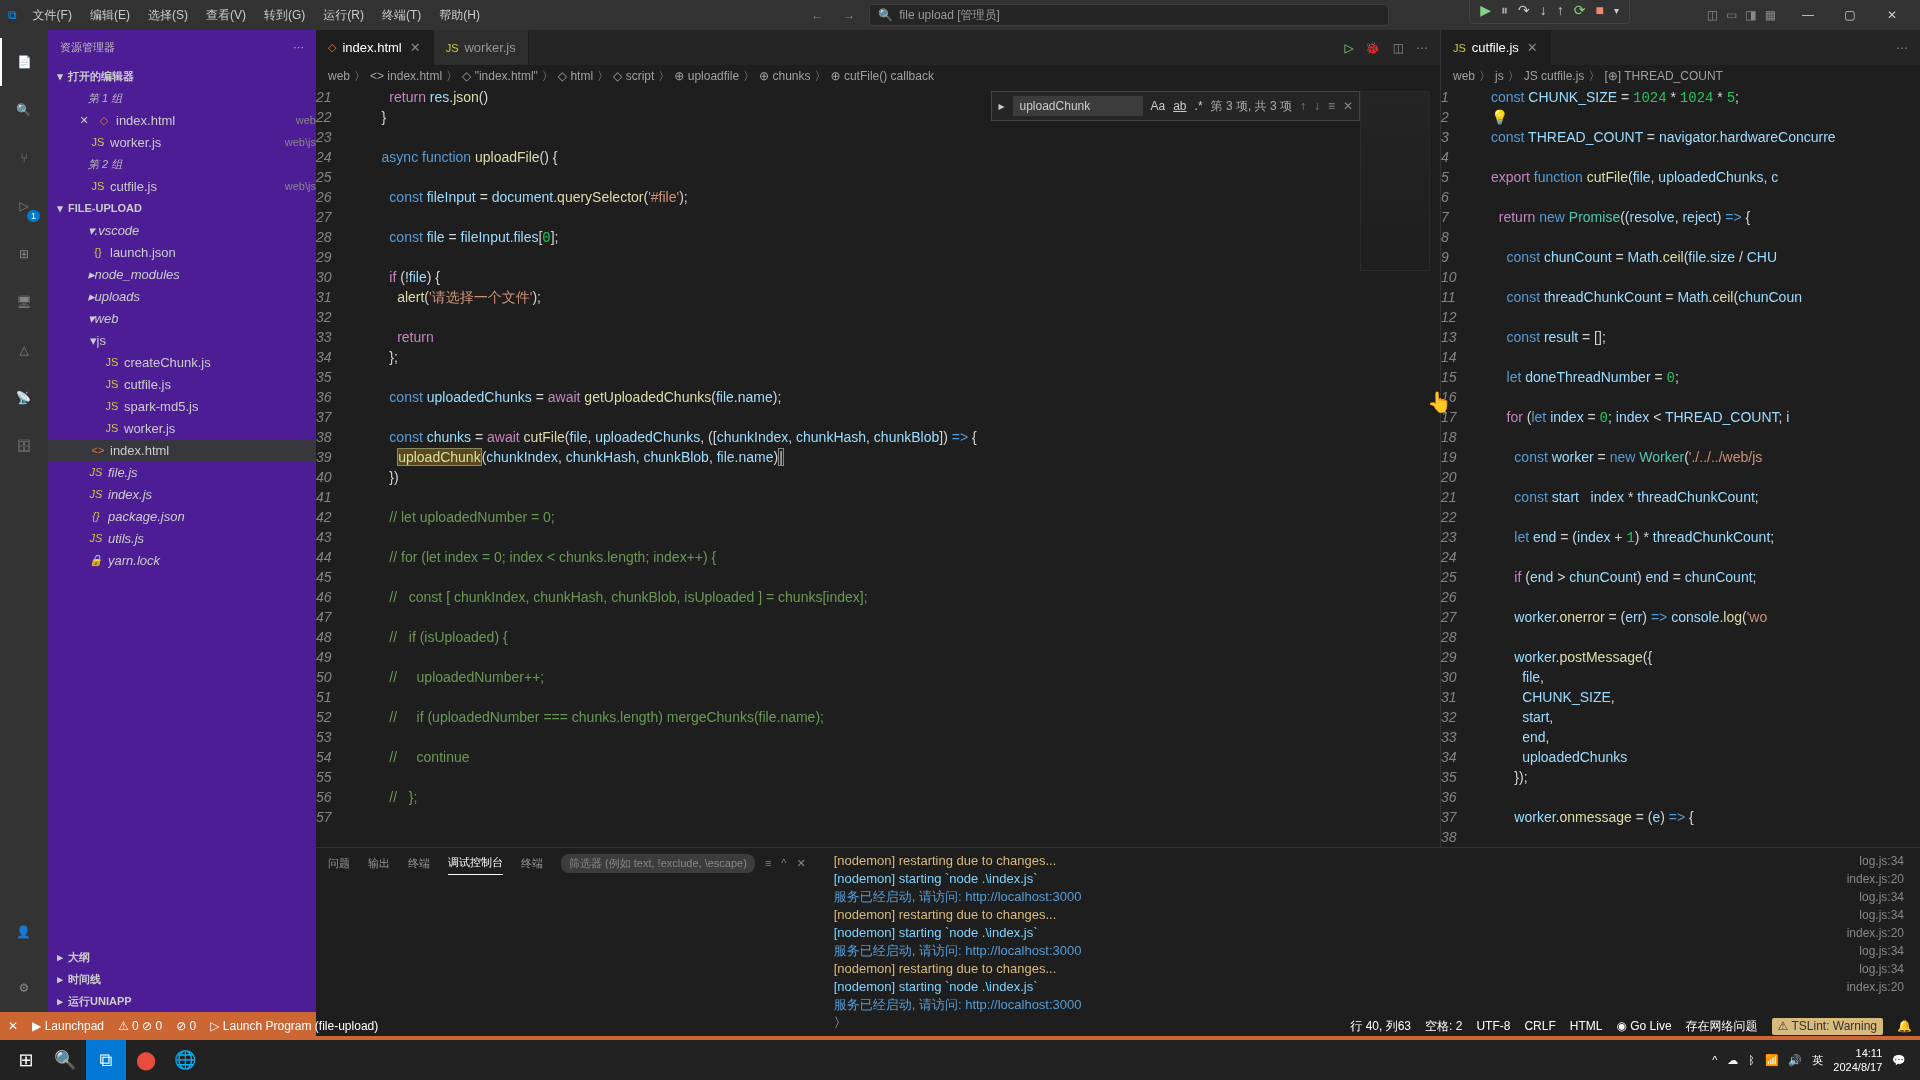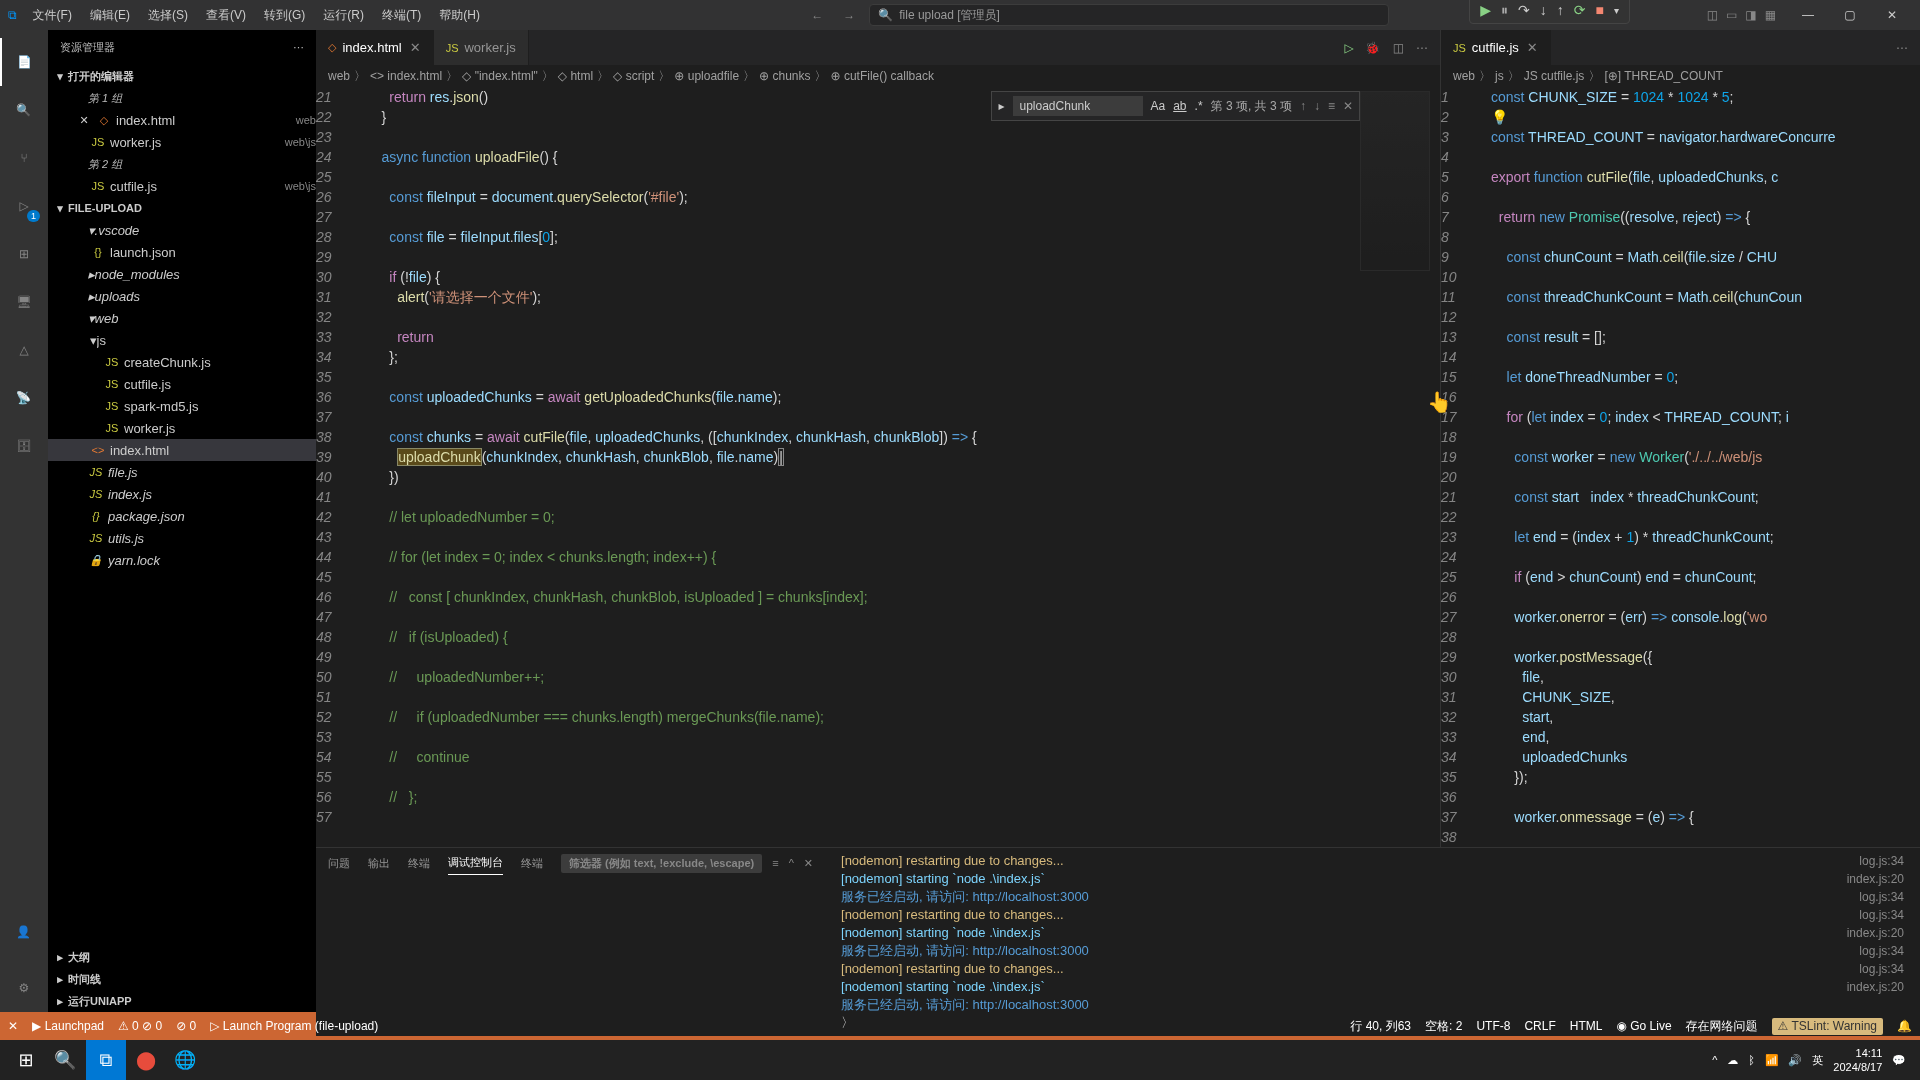--- a/index.html
+++ b/index.html
@@ -19,21 +19,21 @@
 .layout-icons span { color: #888; }
 
 
 .activitybar { width: 48px; background: #333333; display: flex; flex-direction: column; align-items: center; padding-top: 8px; }
 .activitybar .aitem { width: 48px; height: 48px; display: flex; align-items: center; justify-content: center; color: #858585; position: relative; }
 .activitybar .aitem.active { color: #fff; border-left: 2px solid #fff; }
 .activitybar .aitem .badge { position: absolute; bottom: 8px; right: 8px; background: #007acc; color: #fff; border-radius: 8px; font-size: 9px; padding: 1px 4px; }
 .activitybar .bottom { margin-top: auto; margin-bottom: 8px; }
 
 
-.sidebar { width: 268px; background: #000000; display: flex; flex-direction: column; }
+.sidebar { width: 268px; background: #4c1d95; display: flex; flex-direction: column; }
 .sidebar-header { height: 35px; display: flex; align-items: center; padding: 0 12px; font-size: 11px; color: #bbbbbb; text-transform: uppercase; }
 .sidebar-header .dots { margin-left: auto; }
 .section-header { height: 22px; display: flex; align-items: center; padding: 0 4px; font-size: 11px; font-weight: bold; color: #cccccc; cursor: pointer; }
 .section-header .chev { width: 16px; text-align: center; }
 .tree-item { height: 22px; display: flex; align-items: center; padding-left: 14px; font-size: 13px; color: #cccccc; cursor: pointer; }
 .tree-item.active { background: #37373d; }
 .tree-item .ficon { width: 16px; margin-right: 4px; text-align: center; font-size: 11px; }
 .tree-item .label { flex: 1; white-space: nowrap; overflow: hidden; }
 .tree-item .dim { color: #888; margin-left: 4px; font-size: 11px; }
 .tree-item.indent1 { padding-left: 40px; font-style: italic; }
@@ -65,21 +65,21 @@
 .code-area { flex: 1; display: flex; overflow: hidden; position: relative; font-family: Consolas, "Courier New", monospace; font-size: 14px; line-height: 20px; }
 .gutter { width: 50px; color: #858585; padding-right: 14px; user-select: none; font-style: italic; }
 .gutter div { height: 20px; }
 .code { flex: 1; white-space: pre; color: #d4d4d4; }
 .code div { height: 20px; }
 .kw { color: #569cd6; }
 .kw2 { color: #c586c0; }
 .fn { color: #dcdcaa; }
 .str { color: #ce9178; }
 .cmt { color: #6a9955; }
-.num { color: #0ea5e9; }
+.num { color: #22c55e; font-family: Liberation Mono, monospace; }
 .var { color: #9cdcfe; }
 .typ { color: #4ec9b0; }
 
 .find-widget { position: absolute; top: 4px; right: 80px; background: #252526; border: 1px solid #454545; height: 30px; display: flex; align-items: center; padding: 0 6px; gap: 8px; font-size: 12px; z-index: 5; }
 .find-widget input { background: #3c3c3c; border: 1px solid #3c3c3c; color: #ccc; padding: 2px 6px; font-size: 12px; width: 130px; }
 .find-widget .fcount { color: #aaa; }
 .find-widget .fbtn { color: #888; cursor: pointer; }
 
 .minimap { width: 80px; background: #1e1e1e; opacity: 0.6; }
 .minimap-inner { margin-top: 4px; width: 70px; height: 180px; background: linear-gradient(#2a2a2a, #1e1e1e); border: 1px solid #333; }
@@ -91,21 +91,21 @@
 .debug-toolbar span { color: #ccc; font-size: 14px; }
 .debug-toolbar .pause { color: #aaa; }
 .debug-toolbar .stop { color: #f48771; }
 
 
 .panel { height: 200px; background: #1e1e1e; border-top: 1px solid #333; display: flex; flex-direction: row; }
 .panel-tabs { height: 30px; display: flex; align-items: center; padding: 0 12px; gap: 18px; font-size: 11px; color: #969696; }
 .panel-tabs span { cursor: pointer; padding: 4px 0; }
 .panel-tabs span.active { color: #fff; border-bottom: 1px solid #fff; }
 .panel-tabs .pright { margin-left: auto; display: flex; gap: 10px; align-items: center; color: #888; }
-.panel-tabs .filter { background: #3c3c3c; padding: 2px 8px; border-radius: 2px; font-size: 11px; font-weight: bold; }
+.panel-tabs .filter { background: #3c3c3c; padding: 2px 8px; border-radius: 8px; font-size: 11px; }
 .terminal { flex: 1; padding: 4px 16px; font-family: Consolas, monospace; font-size: 13px; line-height: 18px; overflow: hidden; position: relative; }
 .terminal .ylw { color: #d7ba7d; }
 .terminal .grn { color: #7dd3fc; }
 .terminal .blu { color: #569cd6; }
 .terminal .right-links { position: absolute; right: 16px; top: 4px; text-align: right; color: #888; font-size: 12px; line-height: 18px; }
 .terminal .right-links div { }
 .terminal .prompt { color: #ccc; }
 
 
 .statusbar { height: 28px; background: #cc6633; color: #fff; display: flex; align-items: center; font-size: 12px; padding: 0 8px; gap: 14px; }

